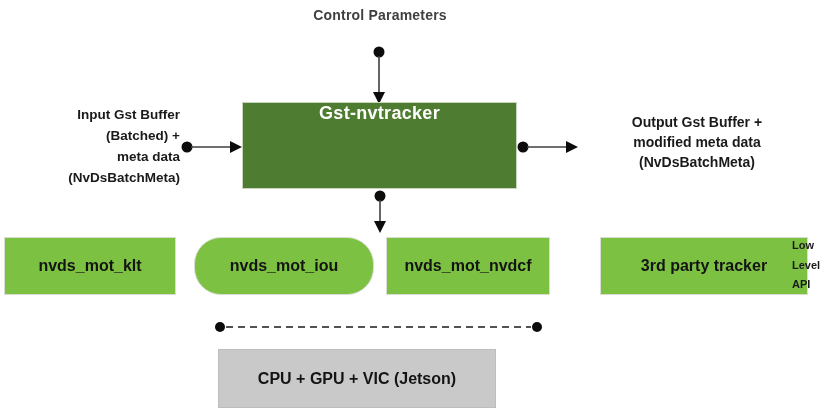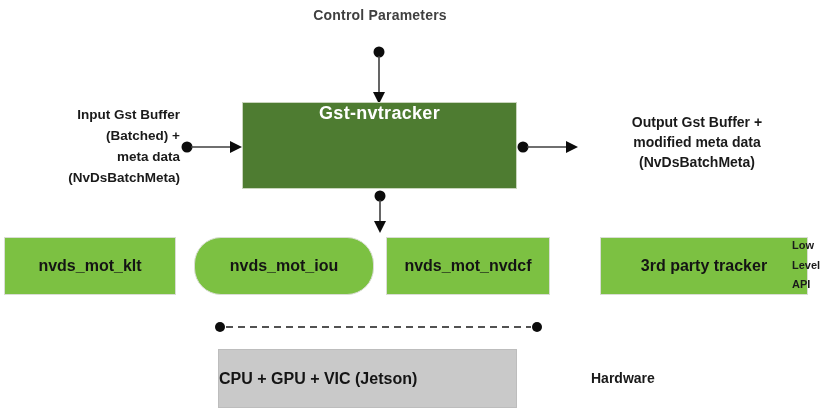--- a/index.html
+++ b/index.html
@@ -59,24 +59,24 @@
   .ll-box-2 { left: 194px; width: 180px; border-radius: 27px; }
   .ll-box-3 { left: 386px; width: 164px; }
   .ll-box-4 { left: 580px; width: 208px; margin-left: 20px; }
 
   .low-level-label {
     left: 792px; top: 236px; width: 48px;
     font-size: 11px; font-weight: 600; line-height: 19.5px;
   }
 
   .hw-box {
-    left: 218px; top: 349px; width: 299px; height: 59px;
+    left: 218px; top: 349px; width: 278px; height: 59px;
     background: #C9C9C9;
     border: 1px solid #bdbdbd;
-    display: flex; align-items: center; 
+    display: flex; align-items: center; justify-content: center;
     font-size: 16px; font-weight: 600; color: #141414;
   }
   .hardware-label {
     left: 591px; top: 370px; width: 120px;
     font-size: 14px; font-weight: 600;
   }
 
   .connector-layer { left: 0; top: 0; width: 840px; height: 410px; pointer-events: none; }
 </style>
 </head>
@@ -136,15 +136,14 @@
   <div class="abs ll-box ll-box-3" style="background-color: rgb(124, 193, 66);">nvds_mot_nvdcf</div>
   <div class="abs ll-box ll-box-4" style="background-color: rgb(124, 193, 66);">3rd party tracker</div>
 
   <div class="abs low-level-label preline">Low
 Level
 API</div>
 
   <div class="abs hw-box" style="background-color: rgb(201, 201, 201);">
     <span>CPU + GPU + VIC (Jetson)</span>
   </div>
-  <div class="abs hardware-label">Hardware</div>
 
 </div>
 
 </body></html>

